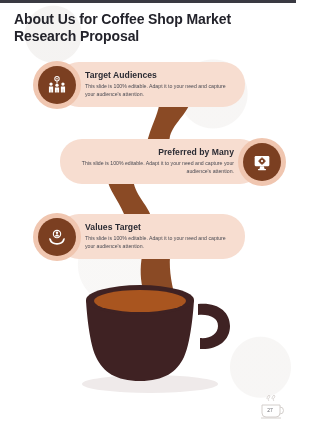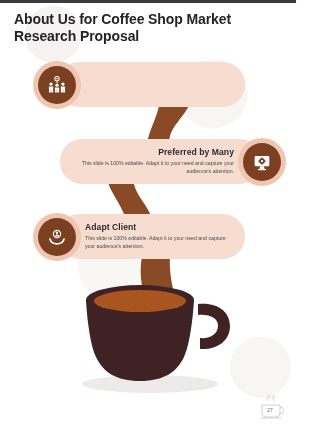--- a/index.html
+++ b/index.html
@@ -162,20 +162,24 @@
         <circle cx="12" cy="5.2" r="0.9" fill="#ffffff"></circle>
         <path d="M12 7.8 L12 10" stroke="#ffffff" stroke-width="1"></path>
         <circle cx="5.5" cy="11" r="1.8" fill="#ffffff"></circle>
         <path d="M3.2 13.6 h4.6 v6.6 h-1.5 v-3.6 h-0.2 v3.6 h-1.5 v-3.6 h-0.2 v3.6 h-1.2 z" fill="#ffffff"></path>
         <circle cx="12" cy="12.2" r="1.8" fill="#ffffff"></circle>
         <path d="M9.7 14.8 h4.6 v5.4 h-1.5 v-3 h-0.2 v3 h-1.5 v-3 h-0.2 v3 h-1.2 z" fill="#ffffff"></path>
         <circle cx="18.5" cy="11" r="1.8" fill="#ffffff"></circle>
         <path d="M16.2 13.6 h4.6 v6.6 h-1.5 v-3.6 h-0.2 v3.6 h-1.5 v-3.6 h-0.2 v3.6 h-1.2 z" fill="#ffffff"></path>
       </svg>
     </div>
+    <div class="card-text align-left">
+      <div class="card-heading">Target Audiences</div>
+      <div class="card-body">This slide is 100% editable. Adapt it to your need and capture your audience's attention.</div>
+    </div>
   </div>
 </div>
 
 <div class="card card-right" style="top:139px; height:45px;">
   <div class="card-inner">
     <div class="card-text align-right">
       <div class="card-heading">Preferred by Many</div>
       <div class="card-body">This slide is 100% editable. Adapt it to your need and capture your audience's attention.</div>
     </div>
     <div class="icon-badge" style="margin-right:-19px;">
@@ -200,21 +204,21 @@
   <div class="card-inner">
     <div class="icon-badge" style="margin-left:-19px;">
       <svg width="22" height="22" viewBox="0 0 24 24">
         <circle cx="12" cy="8.8" r="4" fill="none" stroke="#ffffff" stroke-width="1.2"></circle>
         <circle cx="12" cy="7.4" r="1.3" fill="#ffffff"></circle>
         <path d="M9.6 11.4 c0.5 -1.5 1.4 -2.2 2.4 -2.2 c1 0 1.9 0.7 2.4 2.2 z" fill="#ffffff"></path>
         <path d="M3.4 13.5 c0 0 0.4 3.4 2.6 5.1 c1.9 1.5 4 1.8 6 1.8 c2 0 4.1 -0.3 6 -1.8 c2.2 -1.7 2.6 -5.1 2.6 -5.1 c-0.9 -0.5 -1.8 0 -2.1 0.9 c-0.4 1.3 -1.1 2.4 -2.1 3.1 c-1.2 0.8 -2.8 1 -4.4 1 c-1.6 0 -3.2 -0.2 -4.4 -1 c-1 -0.7 -1.7 -1.8 -2.1 -3.1 c-0.3 -0.9 -1.2 -1.4 -2.1 -0.9 z" fill="#ffffff"></path>
       </svg>
     </div>
     <div class="card-text align-left">
-      <div class="card-heading">Adapt Client</div>
+      <div class="card-heading">Values Target</div>
       <div class="card-body">This slide is 100% editable. Adapt it to your need and capture your audience's attention.</div>
     </div>
   </div>
 </div>
 
 <div class="cup-wrap">
   <svg width="166" height="135" viewBox="0 0 166 135">
     <ellipse cx="78" cy="122" rx="68" ry="9" fill="#efeaea"></ellipse>
     <path d="M126 42 c20 -2 32 8 32 22 c0 15 -13 24 -30 23 l0 -11 c10 1 18 -4 18 -12 c0 -8 -8 -12 -20 -11 z" fill="#3f2223"></path>
     <path d="M14 38 c0 0 2 40 10 57 c7 15 20 24 44 24 c24 0 37 -9 44 -24 c8 -17 10 -57 10 -57 z" fill="#3f2223"></path>

